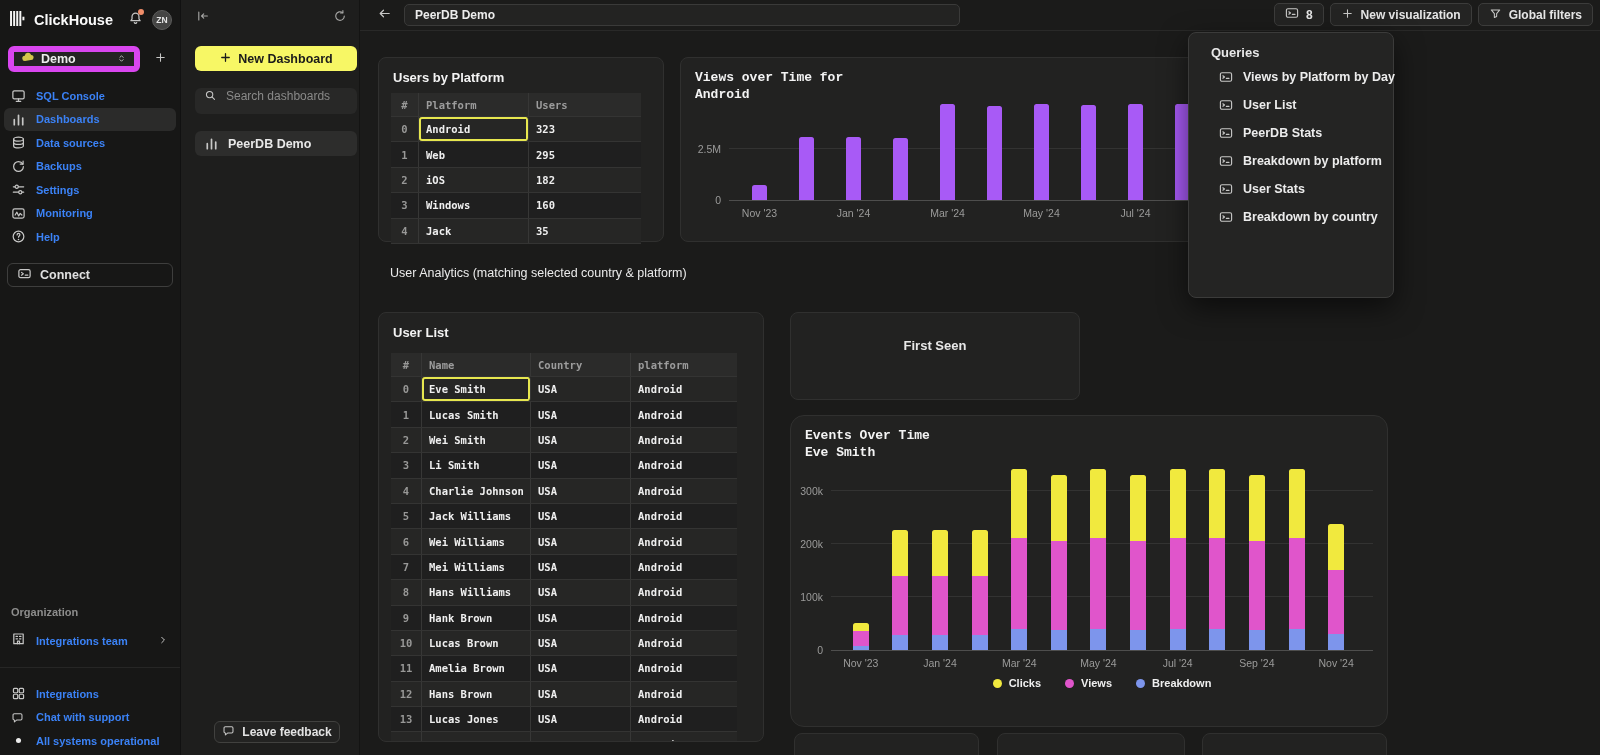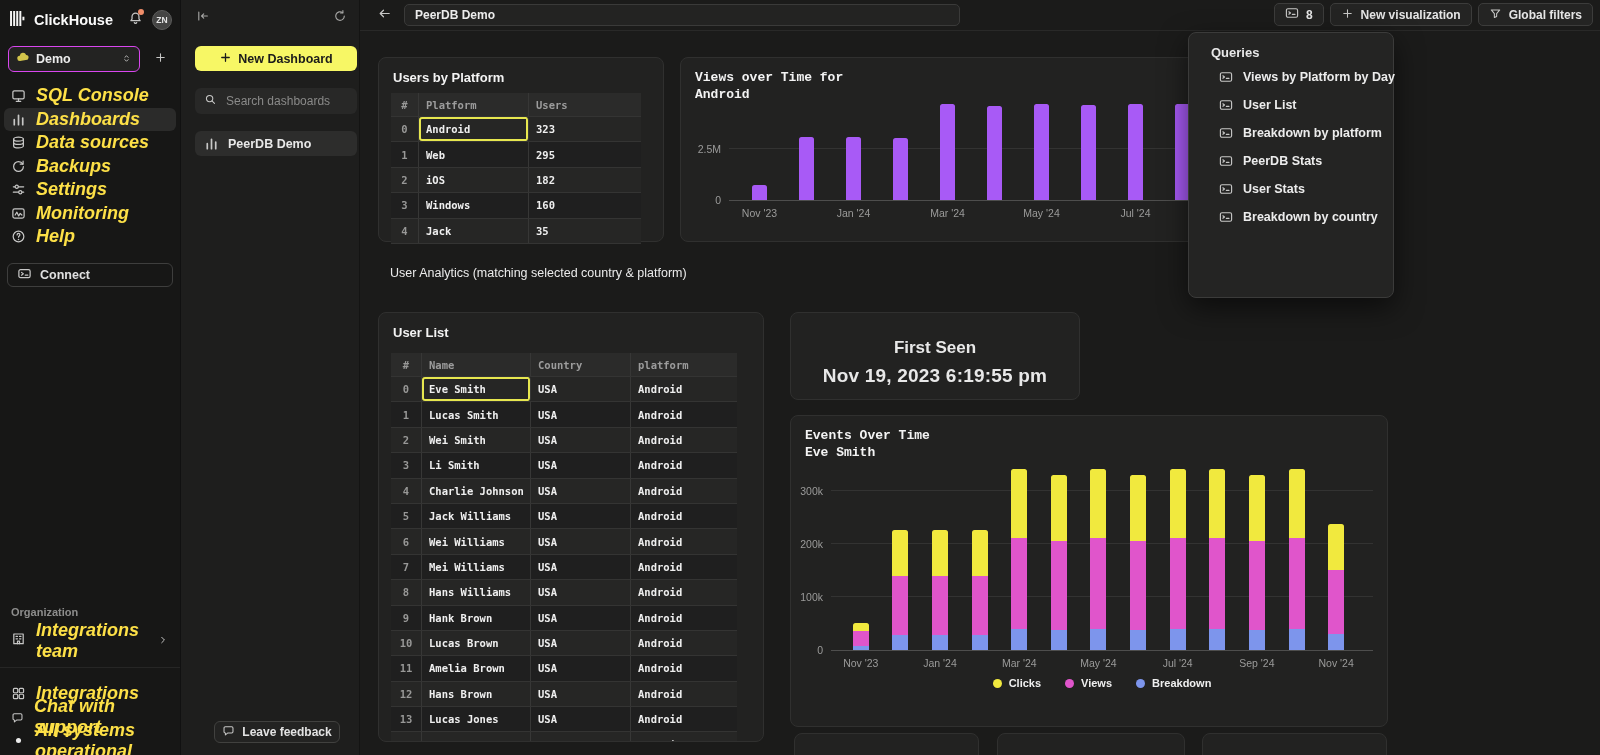--- a/index.html
+++ b/index.html
@@ -7,46 +7,46 @@
     font-family:"Liberation Sans",sans-serif;color:#e8e8e8;}
   
   .sb1{position:absolute;left:0;top:0;width:180px;height:755px;background:#171716;}
   .sb1-head{display:flex;align-items:center;padding:8px 8px 0 10px;height:24px;}
   .brand{font-size:14.5px;font-weight:700;margin-left:7px;flex:1;color:#fafafa;}
   .bellwrap{position:relative;margin-right:9px;cursor:pointer;display:flex;}
   .bell-dot{position:absolute;top:-2px;right:-1px;width:6px;height:6px;border-radius:50%;background:#ef8d69;}
   .avatar{width:20px;height:20px;border-radius:50%;background:#454544;border:1px solid #5c5c5b;color:#e6e6e6;
     font-size:8.5px;font-weight:700;display:flex;align-items:center;justify-content:center;box-sizing:border-box;cursor:pointer;}
   .ws-row{display:flex;align-items:center;margin:14px 8px 0 8px;gap:8px;}
-  .ws-select{flex:0 0 132px;height:26px;background:#232322;border:1px solid #d946ef;border-radius:6px;
+  .ws-select{flex:0 0 132px;height:26px;background:#232322;border:6px solid #d946ef;border-radius:6px;
     display:flex;align-items:center;padding:0 7px;box-sizing:border-box;gap:6px;cursor:pointer;}
   .ws-name{flex:1;font-size:12.5px;font-weight:700;color:#ececec;}
   .ws-add{width:24px;height:26px;background:none;border:none;display:flex;align-items:center;justify-content:center;cursor:pointer;padding:0;}
   #nav1{margin-top:12px;padding:0 4px;}
   .nav-item{display:flex;align-items:center;gap:9px;height:23.5px;padding:0 7px;border-radius:6px;cursor:pointer;}
   .nav-item.active{background:#2b2b2a;}
   .ni{width:16px;height:15px;display:flex;align-items:center;}
-  .nl{font-size:18px;font-weight:600;color:#fde047;font-style:italic;}
+  .nl{font-size:11px;font-weight:600;color:#3b82f6;}
   .connect{position:absolute;left:7px;top:263px;width:166px;height:24px;background:none;border:1px solid #3e3e3d;border-radius:6px;
     color:#e0e0e0;font-size:12.5px;font-weight:600;display:flex;align-items:center;gap:8px;padding:0 9px;cursor:pointer;box-sizing:border-box;}
   .org-label{position:absolute;left:11px;top:606px;font-size:11px;color:#8d8d8c;font-weight:600;}
   .team{position:absolute;left:4px;top:629px;width:172px;height:23px;display:flex;align-items:center;gap:9px;
     padding:0 7px;box-sizing:border-box;border-radius:6px;cursor:pointer;}
   .team .nl{flex:1;}
   .sb1-div{position:absolute;left:0;top:667px;width:180px;border-top:1px solid #262625;}
   #footer1{position:absolute;left:4px;top:682px;width:172px;}
   
   .sb2{position:absolute;left:180px;top:0;width:180px;height:755px;background:#1e1e1d;
     border-left:1px solid #111;border-right:1px solid #141413;box-sizing:border-box;}
   .sb2-top{display:flex;justify-content:space-between;padding:9px 12px 0 15px;}
   .icbtn{cursor:pointer;display:flex;opacity:.8;}
   .new-dash{position:absolute;left:14px;top:46px;width:162px;height:25px;background:#f7f765;border:none;border-radius:6px;
     color:#1b1b1a;font-size:12.5px;font-weight:700;display:flex;align-items:center;justify-content:center;gap:6px;cursor:pointer;}
   .search{position:absolute;left:14px;top:88px;width:162px;height:26px;background:#282827;border-radius:6px;
-    display:flex;align-items:center;gap:7px;padding:0 9px;box-sizing:border-box;}
+    display:flex;align-items:flex-start;gap:7px;padding:0 9px;box-sizing:border-box;}
   .search input{background:none;border:none;outline:none;color:#dedede;font-size:12px;width:100%;font-family:inherit;}
   .search input::placeholder{color:#8a8a89;}
   #dashlist{position:absolute;left:14px;top:131px;width:162px;}
   .dash-item{height:25px;background:#2d2d2c;border-radius:6px;display:flex;align-items:center;gap:8px;
     padding:0 9px;box-sizing:border-box;font-size:12.5px;font-weight:700;cursor:pointer;}
   .leave-fb{position:absolute;left:33px;top:721px;width:126px;height:22px;background:#232322;border:1px solid #41413f;border-radius:6px;
     color:#e3e3e3;font-size:12px;font-weight:600;display:flex;align-items:center;justify-content:center;gap:7px;cursor:pointer;}
   
   .main{position:absolute;left:360px;top:0;right:0;height:755px;}
   .topbar{position:absolute;left:0;top:0;right:0;height:30px;border-bottom:1px solid #292928;display:flex;align-items:center;}
@@ -59,23 +59,23 @@
   
   .panel{position:absolute;background:#222221;border:1px solid #30302f;border-radius:8px;box-sizing:border-box;}
   .panel h3{margin:11px 14px 0;font-size:13px;font-weight:700;color:#f3f3f3;line-height:17px;}
   .panel h3 span{display:block;font-family:Liberation Mono, monospace;}
   .p-users{left:378px;top:57px;width:286px;height:185px;}
   .p-views{left:680px;top:57px;width:708px;height:185px;}
   .note{position:absolute;left:390px;top:266px;font-size:12.5px;color:#ebebeb;}
   .p-userlist{left:378px;top:312px;width:386px;height:430px;overflow:hidden;}
   .p-first{left:790px;top:312px;width:290px;height:88px;text-align:center;}
   .p-last{left:1096px;top:312px;width:292px;height:88px;text-align:center;}
-  .seen-label{margin-top:25px;font-size:17px;font-weight:700;}
+  .seen-label{margin-top:25px;font-size:13px;font-weight:700;}
   .seen-value{margin-top:7px;font-size:19px;font-weight:700;letter-spacing:.2px;}
-  .p-events{left:790px;top:415px;width:598px;height:312px;}
+  .p-events{left:790px;top:415px;width:598px;height:312px;border-radius:14px;}
   .stub{position:absolute;top:733px;height:40px;background:#222221;border:1px solid #30302f;border-radius:8px;box-sizing:border-box;}
   #stub1{left:794px;width:185px;}#stub2{left:997px;width:188px;}#stub3{left:1202px;width:185px;}
   
   .tbl{position:absolute;left:12px;font-family:"DejaVu Sans Mono",monospace;font-size:10.5px;}
   .p-users .tbl{top:35px;width:250px;}
   .p-userlist .tbl{top:40px;width:346px;}
   .tr{display:flex;border-bottom:1px solid #343433;}
   .tr.th{background:#2b2b2a;color:#9c9c9c;height:23px;font-weight:700;}
   .tr:not(.th){height:24.4px;font-weight:700;color:#efefef;}
   .even{background:#262625;}.odd{background:#1f1f1f;}
@@ -554,21 +554,20 @@
           <div class="td c0" style="width:31px">14</div>
           <div class="td c1" style="width:109px">Noah Jones</div>
           <div class="td c2" style="width:100px">USA</div>
           <div class="td c3" style="width:106px">Android</div>
         </div>
       </div>
   </section>
 
   <section class="panel p-first">
     <div class="seen-label">First Seen</div>
-    <div class="seen-value">Nov 19, 2023 6:19:55 pm</div>
   </section>
 
 
   <section class="panel p-events">
     <h3>
       <span>Events Over Time</span>
       <span>Eve Smith</span>
     </h3>
     <div class="chart" id="chart-events">
         <div class="plot" style="left:40px;top:47px;width:542px;height:187px">
@@ -730,30 +729,30 @@
           </span>
           <span>User List</span>
         </div>
         <div class="q-item">
           <span class="qi">
             <svg width="14" height="14" viewBox="0 0 16 16" fill="none" stroke="#c7c7c6" stroke-width="1.3" stroke-linecap="round" stroke-linejoin="round">
               <rect x="1.6" y="3.2" width="12.8" height="9.6" rx="1.8"></rect>
               <path d="M4.4 6.6l1.9 1.4-1.9 1.4M8.4 9.6h3"></path>
             </svg>
           </span>
-          <span>Breakdown by platform</span>
+          <span>PeerDB Stats</span>
         </div>
         <div class="q-item">
           <span class="qi">
             <svg width="14" height="14" viewBox="0 0 16 16" fill="none" stroke="#c7c7c6" stroke-width="1.3" stroke-linecap="round" stroke-linejoin="round">
               <rect x="1.6" y="3.2" width="12.8" height="9.6" rx="1.8"></rect>
               <path d="M4.4 6.6l1.9 1.4-1.9 1.4M8.4 9.6h3"></path>
             </svg>
           </span>
-          <span>PeerDB Stats</span>
+          <span>Breakdown by platform</span>
         </div>
         <div class="q-item">
           <span class="qi">
             <svg width="14" height="14" viewBox="0 0 16 16" fill="none" stroke="#c7c7c6" stroke-width="1.3" stroke-linecap="round" stroke-linejoin="round">
               <rect x="1.6" y="3.2" width="12.8" height="9.6" rx="1.8"></rect>
               <path d="M4.4 6.6l1.9 1.4-1.9 1.4M8.4 9.6h3"></path>
             </svg>
           </span>
           <span>User Stats</span>
         </div>

